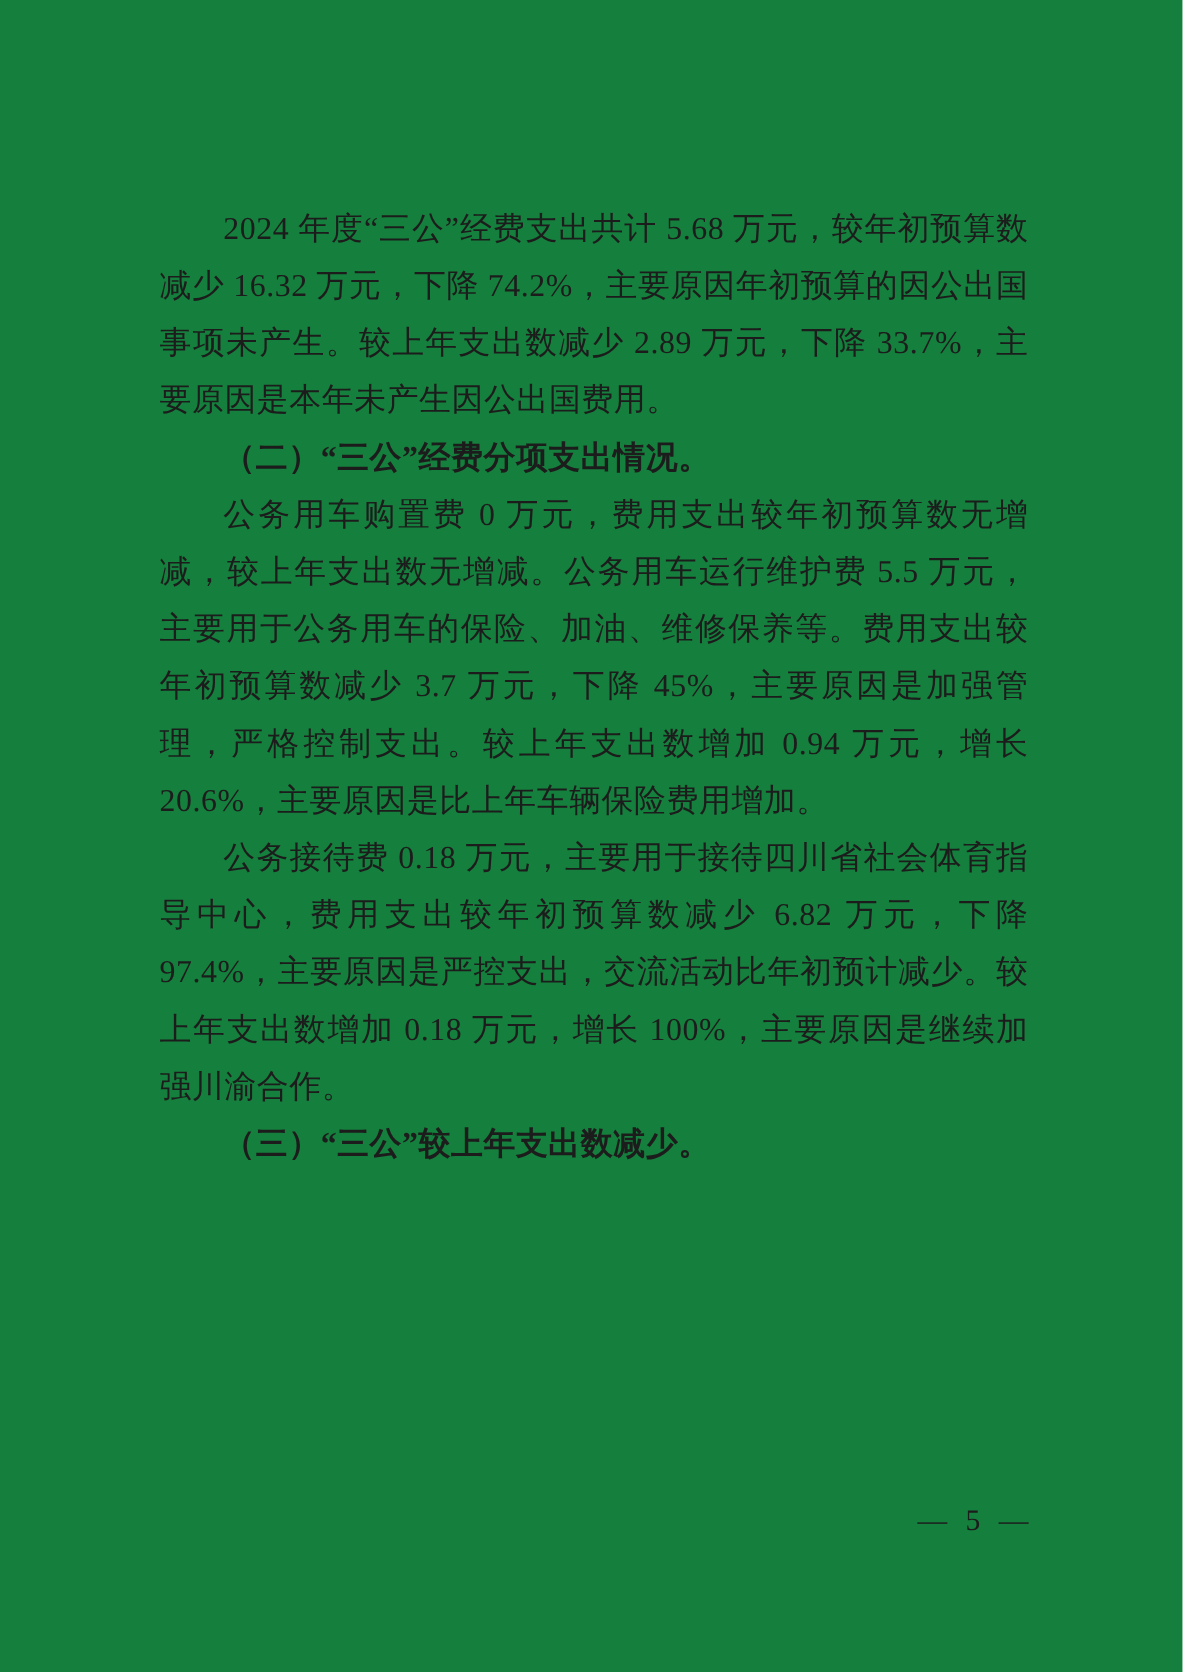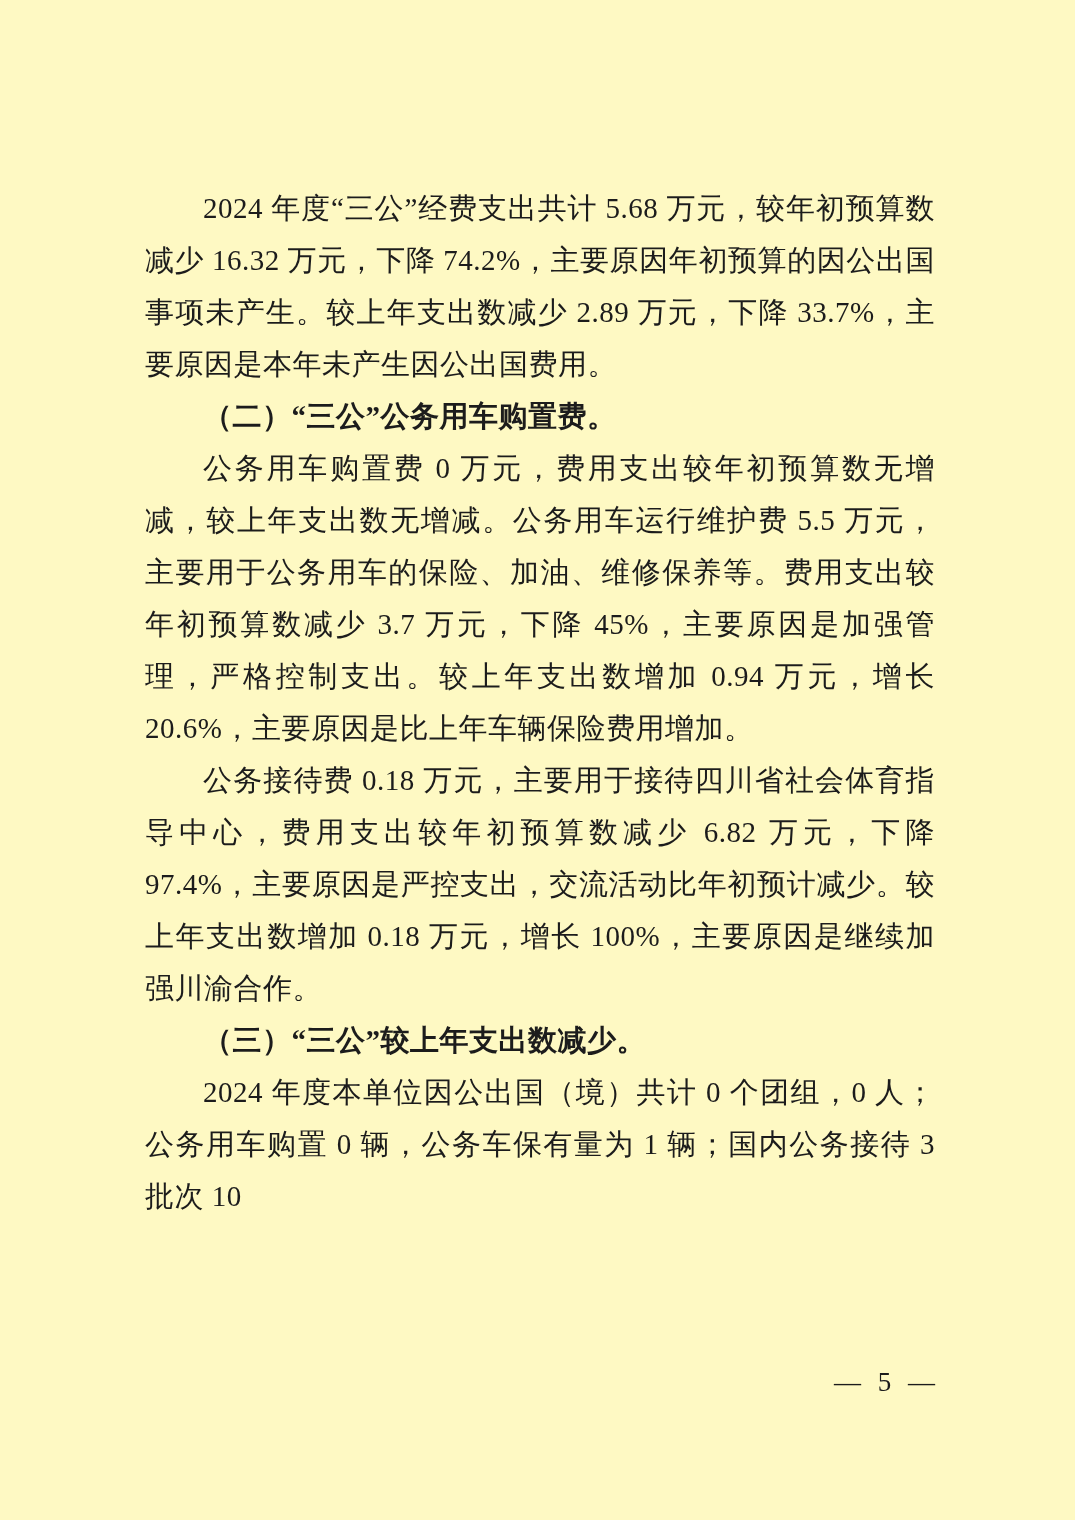--- a/index.html
+++ b/index.html
@@ -4,21 +4,21 @@
 <style>
   html, body {
     margin: 0;
     padding: 0;
     background: #ffffff;
   }
   .page {
     position: relative;
     width: 1075px;
     height: 1520px;
-    background: #fef9c3;
+    background: #15803d;
     overflow: hidden;
     font-family: "Liberation Serif", "DejaVu Serif", serif;
     color: #1c1c1c;
   }
   .content {
     position: absolute;
     left: 145px;
     top: 182px;
     width: 790px;
   }
@@ -44,20 +44,19 @@
     color: #1c1c1c;
     word-spacing: 10px;
   }
 </style>
 </head>
 <body>
 
 <div class="page">
   <div class="content">
     <p>2024 年度“三公”经费支出共计 5.68 万元，较年初预算数减少 16.32 万元，下降 74.2%，主要原因年初预算的因公出国事项未产生。较上年支出数减少 2.89 万元，下降 33.7%，主要原因是本年未产生因公出国费用。</p>
-    <p class="heading">（二）“三公”公务用车购置费。</p>
+    <p class="heading">（二）“三公”经费分项支出情况。</p>
     <p>公务用车购置费 0 万元，费用支出较年初预算数无增减，较上年支出数无增减。公务用车运行维护费 5.5 万元，主要用于公务用车的保险、加油、维修保养等。费用支出较年初预算数减少 3.7 万元，下降 45%，主要原因是加强管理，严格控制支出。较上年支出数增加 0.94 万元，增长 20.6%，主要原因是比上年车辆保险费用增加。</p>
     <p>公务接待费 0.18 万元，主要用于接待四川省社会体育指导中心，费用支出较年初预算数减少 6.82 万元，下降 97.4%，主要原因是严控支出，交流活动比年初预计减少。较上年支出数增加 0.18 万元，增长 100%，主要原因是继续加强川渝合作。</p>
     <p class="heading">（三）“三公”较上年支出数减少。</p>
-    <p>2024 年度本单位因公出国（境）共计 0 个团组，0 人；公务用车购置 0 辆，公务车保有量为 1 辆；国内公务接待 3 批次 10</p>
   </div>
   <div class="footer">— 5 —</div>
 </div>
 
 </body></html>

